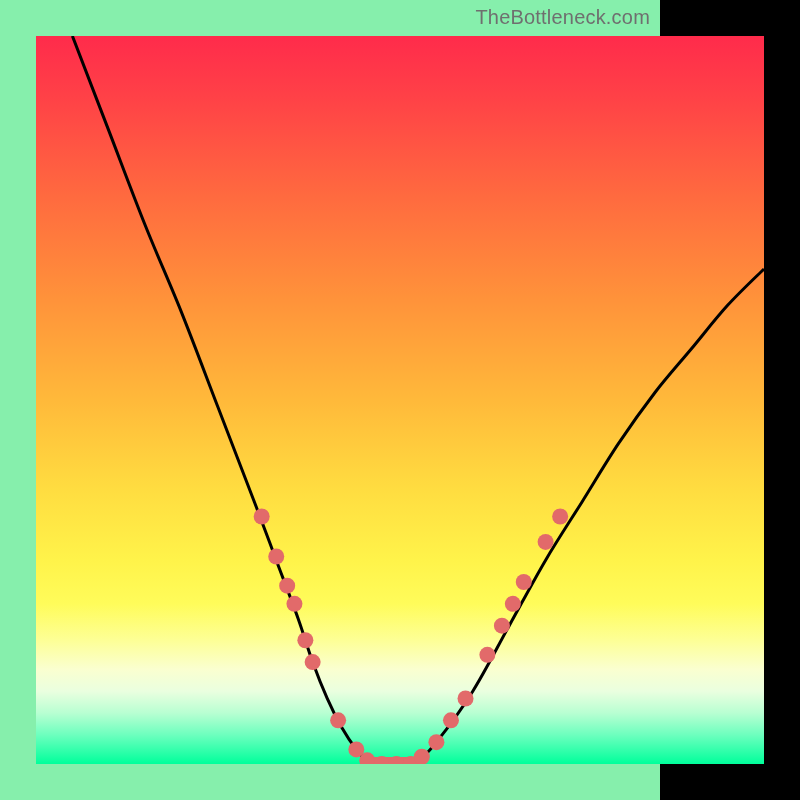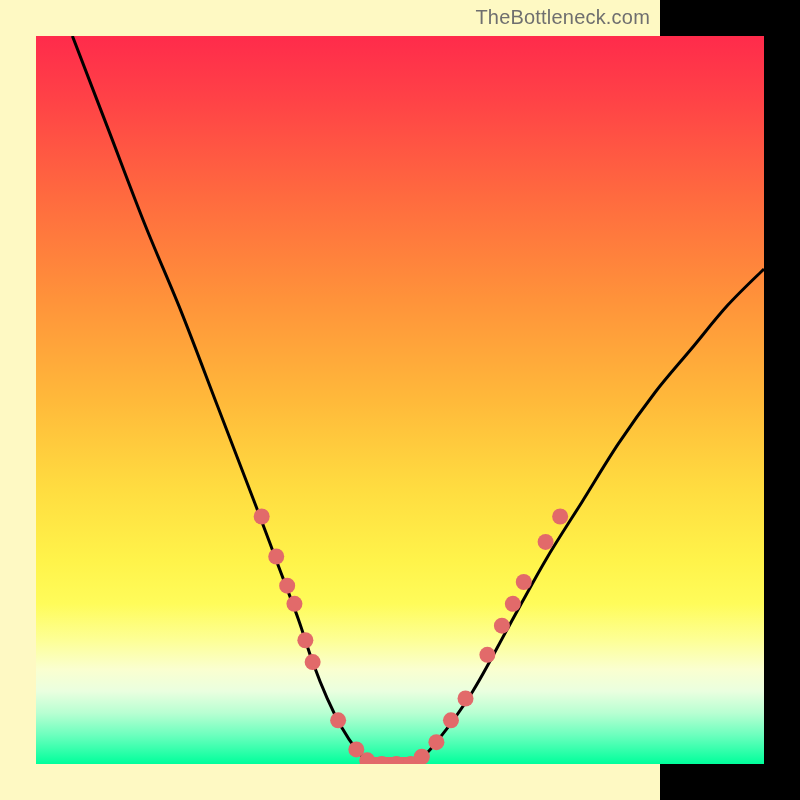--- a/index.html
+++ b/index.html
@@ -9,21 +9,21 @@
     height: 800px;
     background: #000;
     overflow: hidden;
   }
   .frame {
     position: absolute;
     left: 0;
     top: 0;
     width: 660px;
     height: 800px;
-    background: #fef9c3;
+    background: #86efac;
   }
   .plot-area {
     position: absolute;
     left: 36px;
     top: 36px;
     width: 728px;
     height: 728px;
     background: linear-gradient(to bottom,
       #ff2b4b 0%,
       #ff4047 8%,

